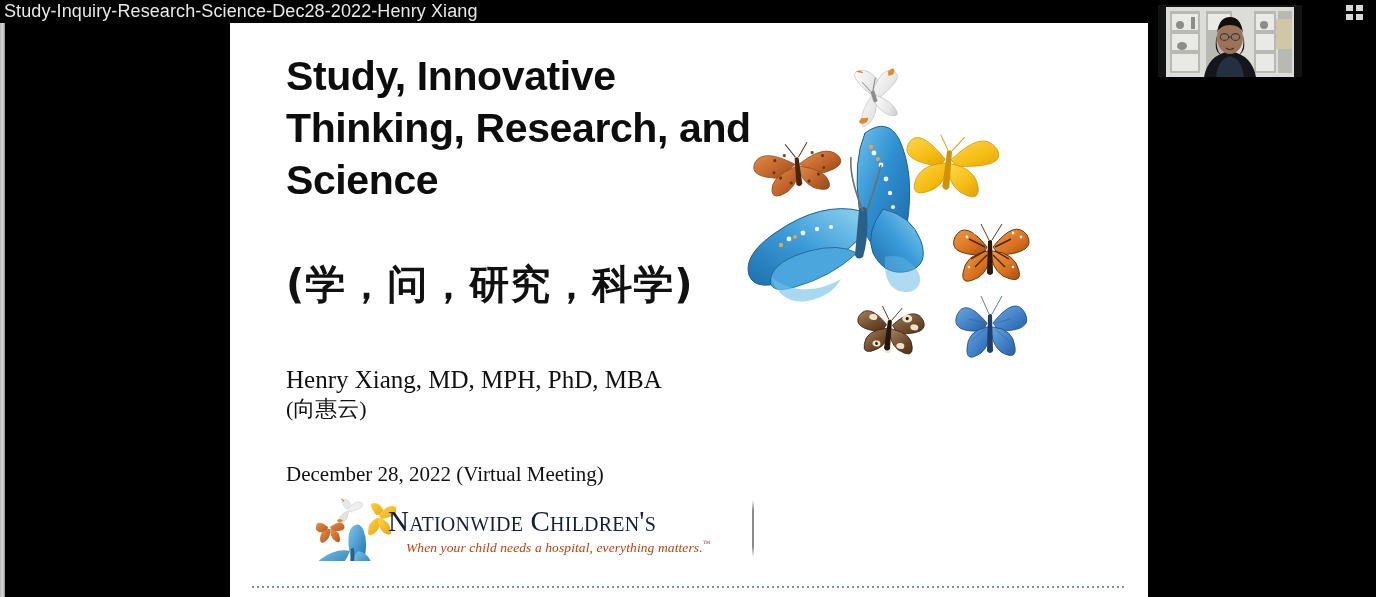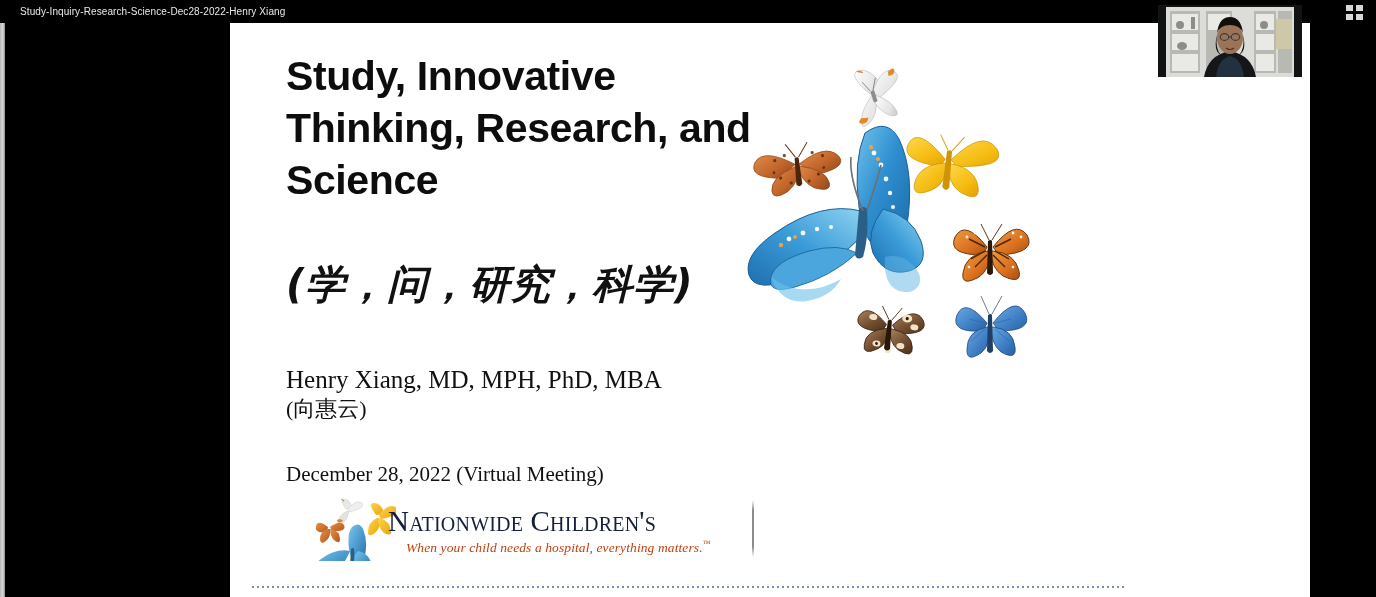--- a/index.html
+++ b/index.html
@@ -19,59 +19,58 @@
   .left-rail-top {
     position:absolute; left:0; top:0; width:5px; height:23px; background:#0a0a0a;
   }
 
   
   .titlebar {
     position:absolute; left:0; top:0; width:1376px; height:23px;
     background:#000; z-index:6;
   }
   .titlebar-label {
-    position:absolute; left:20px; top:2px;
-    font-size:10px; color:#e8e8e8; letter-spacing:0.1px;
+    position:absolute; left:4px; top:2px;
+    font-size:18px; color:#e8e8e8; letter-spacing:0.1px;
     white-space:nowrap; line-height:19px;
   }
 
   
   .topgrad {
     position:absolute; left:680px; top:0; width:470px; height:23px;
     background:linear-gradient(to bottom,#000 0%,#070707 35%,#6a6a6a 72%,#cfcfcf 100%);
     z-index:5;
   }
   .topgrad-left {
     position:absolute; left:5px; top:0; width:675px; height:23px;
     background:#000; z-index:5;
   }
 
   
   .stage-left  { position:absolute; left:5px;    top:23px; width:225px; height:574px; background:#000; }
   .stage-right { position:absolute; left:1148px; top:23px; width:228px; height:574px; background:#000; }
 
   .slide {
     position:absolute; left:230px; top:23px;
-    width:1080px; height:574px;
+    width:918px; height:574px;
     background:#fff;
     overflow:hidden;
   }
 
   
   .slide-title {
     position:absolute; left:56px; top:27px; width:470px;
     font-size:41px; font-weight:bold; line-height:52px;
     color:#0d0d0d; letter-spacing:-0.4px;
   }
   .slide-subtitle-cn {
     position:absolute; left:56px; top:235px; width:460px;
     font-family:"DejaVu Sans", sans-serif;
     font-size:40px; font-weight:bold; color:#111; line-height:52px;
     letter-spacing:1px;
-    font-style:italic;
   }
   .slide-author {
     position:absolute; left:56px; top:342px; width:470px;
     font-family:"Liberation Serif", serif;
     font-size:25px; color:#111; line-height:29px;
   }
   .slide-author-cn {
     font-family:Liberation Serif, serif;
     font-size:22px; display:block;
   }

